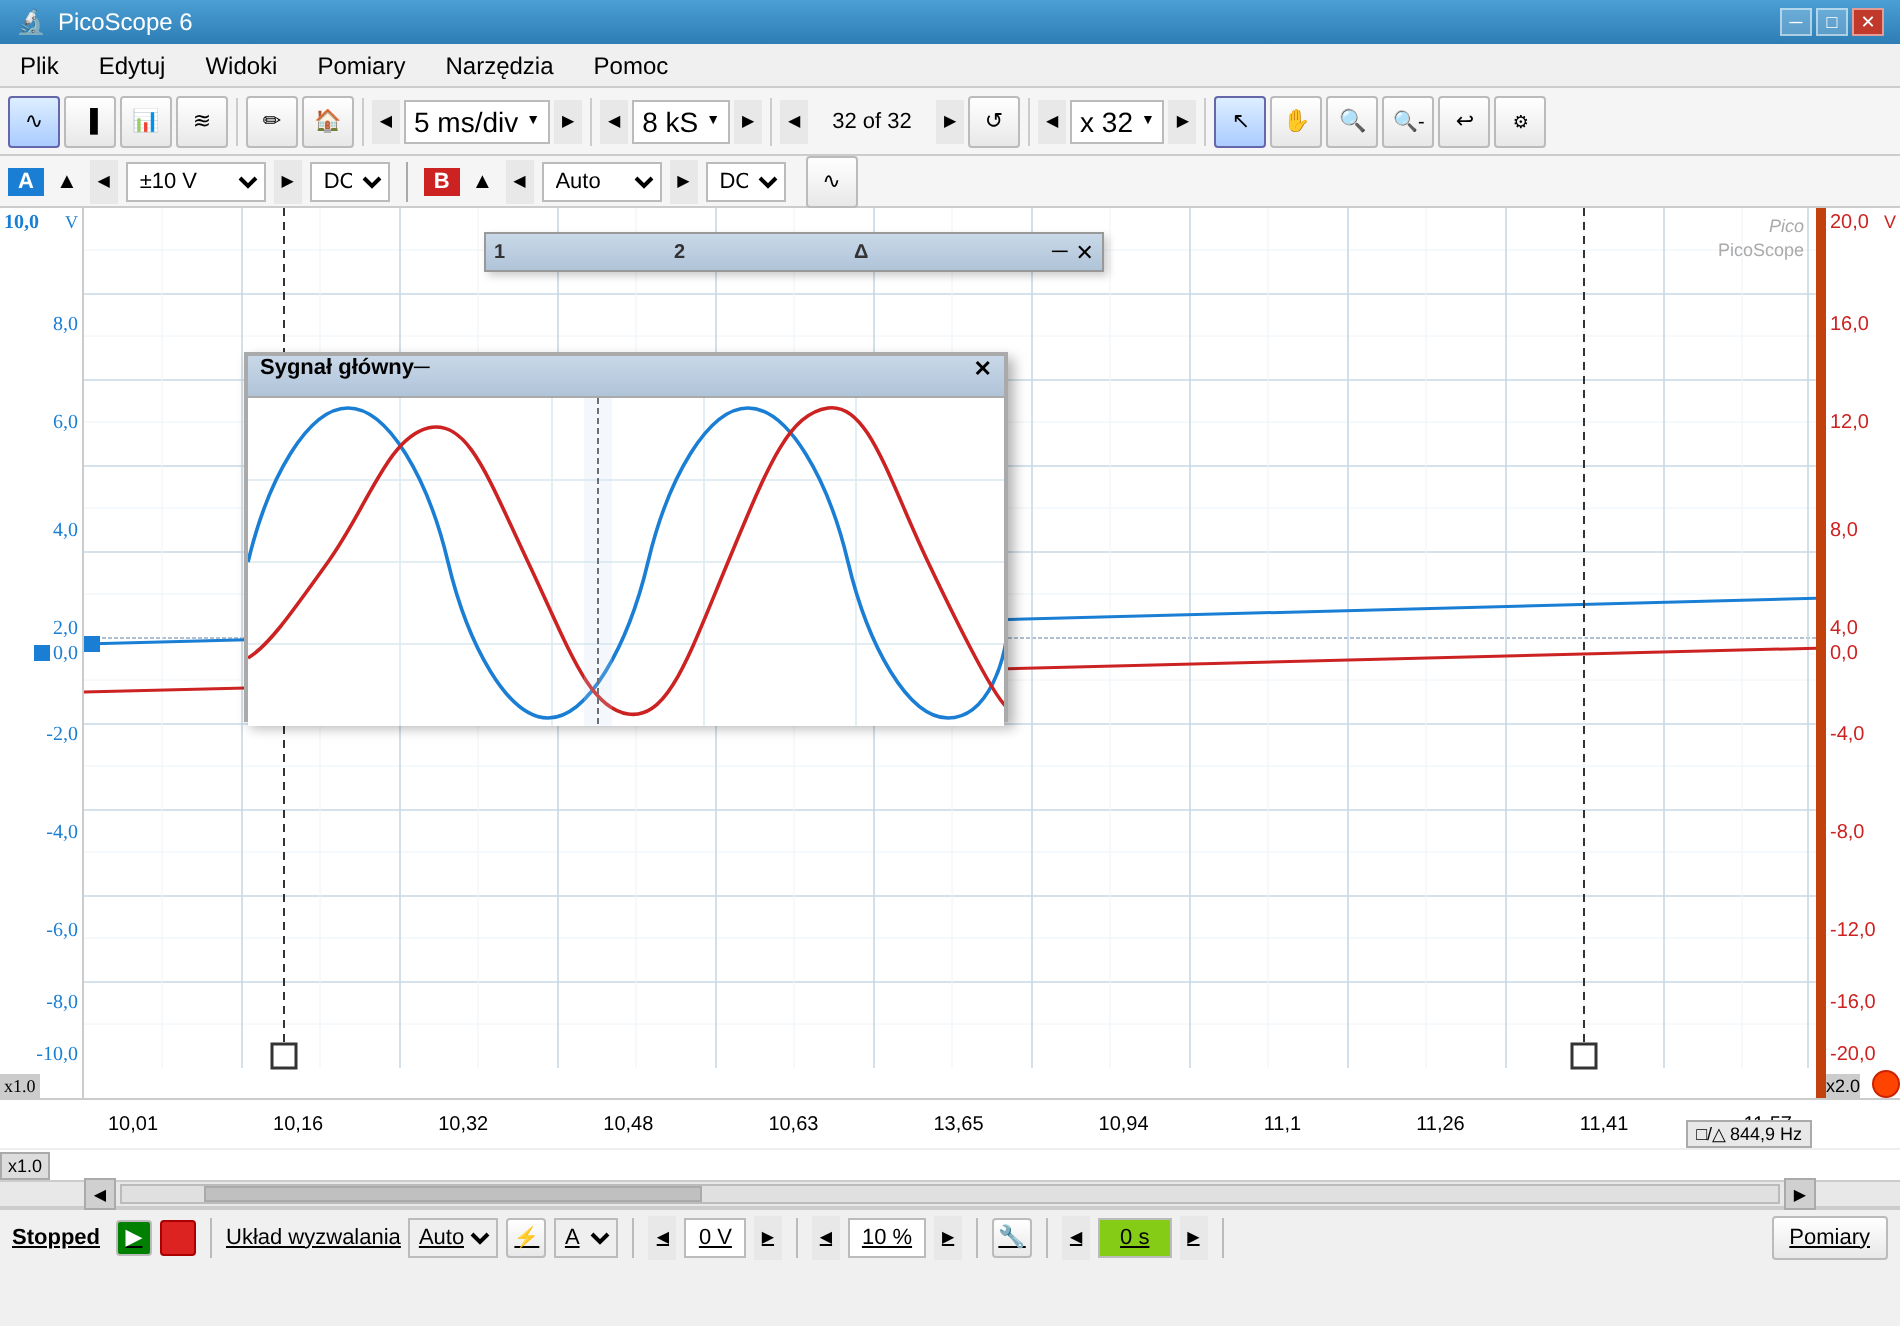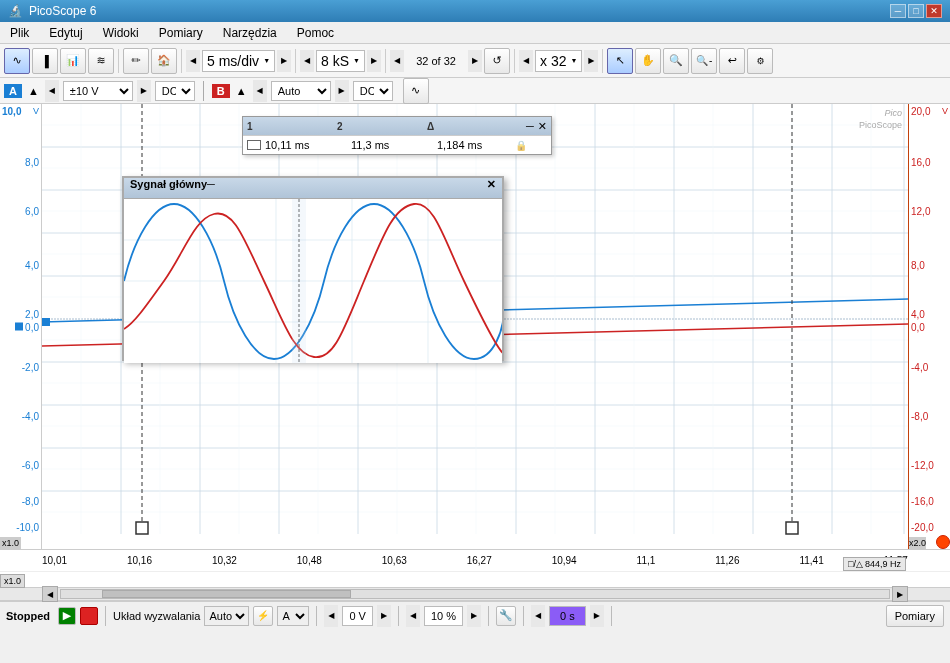--- a/index.html
+++ b/index.html
@@ -53,21 +53,21 @@
     
     #inset-window { position: absolute; background: white; border: 2px solid #aaa; box-shadow: 3px 3px 6px rgba(0,0,0,0.3); z-index: 20; }
     .inset-header { background: linear-gradient(to bottom, #c8d8e8, #b0c4d8); height: 20px; display: flex; align-items: flex-start; padding: 0 6px; cursor: move; font-size: 11px; font-weight: bold; }
     .inset-close { margin-left: auto; cursor: pointer; font-size: 11px; }
     .inset-min { margin-right: 4px; cursor: pointer; font-size: 11px; }
     
     
     #x-axis-bar { background: white; height: 22px; border-top: 1px solid #ccc; position: relative; display: flex; align-items: center; }
     
     
-    #status-bar { background: #f0f0f0; height: 26px; display: flex; align-items: center; padding: 0 6px; gap: 4px; border-top: 1px solid #ccc; }
+    #status-bar { background: #f0f0f0; height: 26px; display: flex; align-items: center; padding: 0 6px; gap: 4px; border-top: 1px solid #ccc; text-decoration: underline; }
     
     
     #scrollbar-area { background: #e8e8e8; height: 16px; display: flex; align-items: center; border-top: 1px solid #ccc; border-bottom: 1px solid #ccc; }
     .scroll-btn { width: 16px; height: 16px; background: #d0d0d0; border: 1px solid #aaa; cursor: pointer; display: flex; align-items: center; justify-content: center; font-size: 8px; }
     .scroll-track { flex: 1; height: 10px; background: #e0e0e0; margin: 0 2px; border: 1px solid #bbb; position: relative; }
     .scroll-thumb { position: absolute; top: 0; height: 100%; background: #bbb; border: 1px solid #aaa; }
     
     
     #pico-logo { position: absolute; right: 4px; top: 2px; font-size: 9px; color: #666; text-align: right; line-height: 1.2; }
     
@@ -163,21 +163,21 @@
   <div class="tb-arrow">▶</div>
   <select class="ch-select" style="width:40px;">
     <option>DC</option>
   </select>
 
   <div class="tb-btn" style="margin-left:6px;">∿</div>
 </div>
 
 <div id="main-area" style="position:relative; height:445px;">
 
-  <div id="y-axis-left" style="width:42px; height:100%; position:relative; background:white; border-right:1px solid #ccc;">
+  <div id="y-axis-left" style="width:42px; height:100%; position:relative; background:white; border-right:1px solid #ccc;font-family:Liberation Serif, serif;">
     <div style="position:absolute; top:2px; left:2px; font-size:10px; color:#1a7fd4; font-weight:bold;">10,0</div>
     <div style="position:absolute; top:2px; right:2px; font-size:9px; color:#1a7fd4;">V</div>
     <div style="position:absolute; top:12%; right:2px; font-size:10px; color:#1a7fd4;">8,0</div>
     <div style="position:absolute; top:23%; right:2px; font-size:10px; color:#1a7fd4;">6,0</div>
     <div style="position:absolute; top:35%; right:2px; font-size:10px; color:#1a7fd4;">4,0</div>
     <div style="position:absolute; top:46%; right:2px; font-size:10px; color:#1a7fd4;">2,0</div>
     <div style="position:absolute; top:50%; transform:translateY(-50%); right:2px; font-size:10px; color:#1a7fd4; display:flex; align-items:center; gap:2px;">
       <span style="width:8px; height:8px; background:#1a7fd4; display:inline-block; cursor:pointer;"></span>
       <span>0,0</span>
     </div>
@@ -268,27 +268,20 @@
     </div>
 
     <div id="meas-box" style="position:absolute; top:12px; left:200px; width:310px;">
       <div class="meas-header">
         <span style="width:90px; font-size:10px; font-weight:bold; color:#333;">1</span>
         <span style="width:90px; font-size:10px; font-weight:bold; color:#333;">2</span>
         <span style="width:80px; font-size:10px; font-weight:bold; color:#333;">Δ</span>
         <span style="margin-left:auto; font-size:11px; cursor:pointer;">─</span>
         <span style="margin-left:4px; font-size:11px; cursor:pointer;">✕</span>
       </div>
-      <div class="meas-row" style="background:white; display:flex; align-items:center; padding:3px 4px; border-top:1px solid #ccc;">
-        <span style="width:14px; height:10px; border:1px solid #666; display:inline-block; margin-right:4px;"></span>
-        <span style="width:86px; font-size:11px;">10,11 ms</span>
-        <span style="width:86px; font-size:11px;">11,3 ms</span>
-        <span style="width:76px; font-size:11px;">1,184 ms</span>
-        <span style="font-size:10px; opacity:0.6; margin-left:2px;">🔒</span>
-      </div>
     </div>
 
     <div id="inset-window" style="position:absolute; top:72px; left:80px; width:382px; height:185px;">
       <div class="inset-header">
         <span>Sygnał główny</span>
         <span class="inset-min">─</span>
         <span class="inset-close">✕</span>
       </div>
 
       <div style="width:100%; height:165px; background:white; position:relative; overflow:hidden; border-top:1px solid #aaa;">
@@ -309,49 +302,49 @@
           <line x1="175" y1="0" x2="175" y2="165" stroke="#555" stroke-width="1" stroke-dasharray="3,2"></line>
           <rect x="168" y="0" width="14" height="165" fill="rgba(200,220,240,0.2)"></rect>
         </svg>
       </div>
     </div>
 
     <div style="position:absolute; left:0; top:48%; width:8px; height:8px; background:#1a7fd4; cursor:pointer;"></div>
 
   </div>
 
-  <div id="y-axis-right" style="width:42px; height:100%; position:relative; background:white; border-left:1px solid #c2410c;">
+  <div id="y-axis-right" style="width:42px; height:100%; position:relative; background:white; border-left:5px solid #c2410c;">
     <div style="position:absolute; top:2px; left:2px; font-size:10px; color:#cc2222;">20,0</div>
     <div style="position:absolute; top:2px; right:2px; font-size:9px; color:#cc2222;">V</div>
     <div style="position:absolute; top:12%; left:2px; font-size:10px; color:#cc2222;">16,0</div>
     <div style="position:absolute; top:23%; left:2px; font-size:10px; color:#cc2222;">12,0</div>
     <div style="position:absolute; top:35%; left:2px; font-size:10px; color:#cc2222;">8,0</div>
     <div style="position:absolute; top:46%; left:2px; font-size:10px; color:#cc2222;">4,0</div>
     <div style="position:absolute; top:50%; transform:translateY(-50%); left:2px; font-size:10px; color:#cc2222;">0,0</div>
     <div style="position:absolute; top:58%; left:2px; font-size:10px; color:#cc2222;">-4,0</div>
     <div style="position:absolute; top:69%; left:2px; font-size:10px; color:#cc2222;">-8,0</div>
     <div style="position:absolute; top:80%; left:2px; font-size:10px; color:#cc2222;">-12,0</div>
     <div style="position:absolute; top:88%; left:2px; font-size:10px; color:#cc2222;">-16,0</div>
     <div style="position:absolute; bottom:16px; left:2px; font-size:10px; color:#cc2222;">-20,0</div>
 
     <div style="position:absolute; bottom:0; right:0; width:14px; height:14px; background:#ff4400; border-radius:50%; border:1px solid #cc2200;"></div>
 
     <div style="position:absolute; bottom:0; left:0; font-size:9px; background:#ccc; padding:1px 0;">x2.0</div>
   </div>
 </div>
 
-<div id="x-axis-bar" style="background:white; height:22px; border-top:1px solid #ccc; display:flex; align-items:center; padding:0; position:relative;">
+<div id="x-axis-bar" style="background:white; height:22px; border-top:1px solid #ccc; display:flex; align-items:center; padding:12px; position:relative;">
   <div style="width:42px; text-align:center; font-size:9px; color:#666;"></div>
   <div style="flex:1; display:flex; justify-content:space-between; padding:0 0px; position:relative;">
     <span style="font-size:10px;">10,01</span>
     <span style="font-size:10px;">10,16</span>
     <span style="font-size:10px;">10,32</span>
     <span style="font-size:10px;">10,48</span>
     <span style="font-size:10px;">10,63</span>
-    <span style="font-size:10px;">16,27</span>
+    <span style="font-size:10px;">13,65</span>
     <span style="font-size:10px;">10,94</span>
     <span style="font-size:10px;">11,1</span>
     <span style="font-size:10px;">11,26</span>
     <span style="font-size:10px;">11,41</span>
     <span style="font-size:10px;">11,57</span>
   </div>
   <div style="width:42px; text-align:center; font-size:9px; color:#666;"></div>
 
   <div style="position:absolute; right:44px; bottom:0; font-size:9px; background:#e8e8e8; border:1px solid #aaa; padding:1px 4px; display:flex; align-items:center; gap:2px;">
     <span>□/△</span>
@@ -404,19 +397,19 @@
   <div style="height:20px; border:1px solid #bbb; background:white; padding:0 6px; display:flex; align-items:center; font-size:11px;">10 %</div>
   <div class="tb-arrow">▶</div>
 
   <div class="status-sep"></div>
 
   <div class="tb-btn" style="width:20px; height:20px;">🔧</div>
 
   <div class="status-sep"></div>
 
   <div class="tb-arrow">◀</div>
-  <div style="height:20px; border:1px solid #bbb; background:#8b5cf6; padding:0 10px; display:flex; align-items:center; font-size:11px;">0 s</div>
+  <div style="height:20px; border:1px solid #bbb; background:#84cc16; padding:0 10px; display:flex; align-items:center; font-size:11px;">0 s</div>
   <div class="tb-arrow">▶</div>
 
   <div class="status-sep"></div>
 
   <button class="status-btn" style="margin-left:auto;">Pomiary</button>
 </div>
 
 </body></html>

